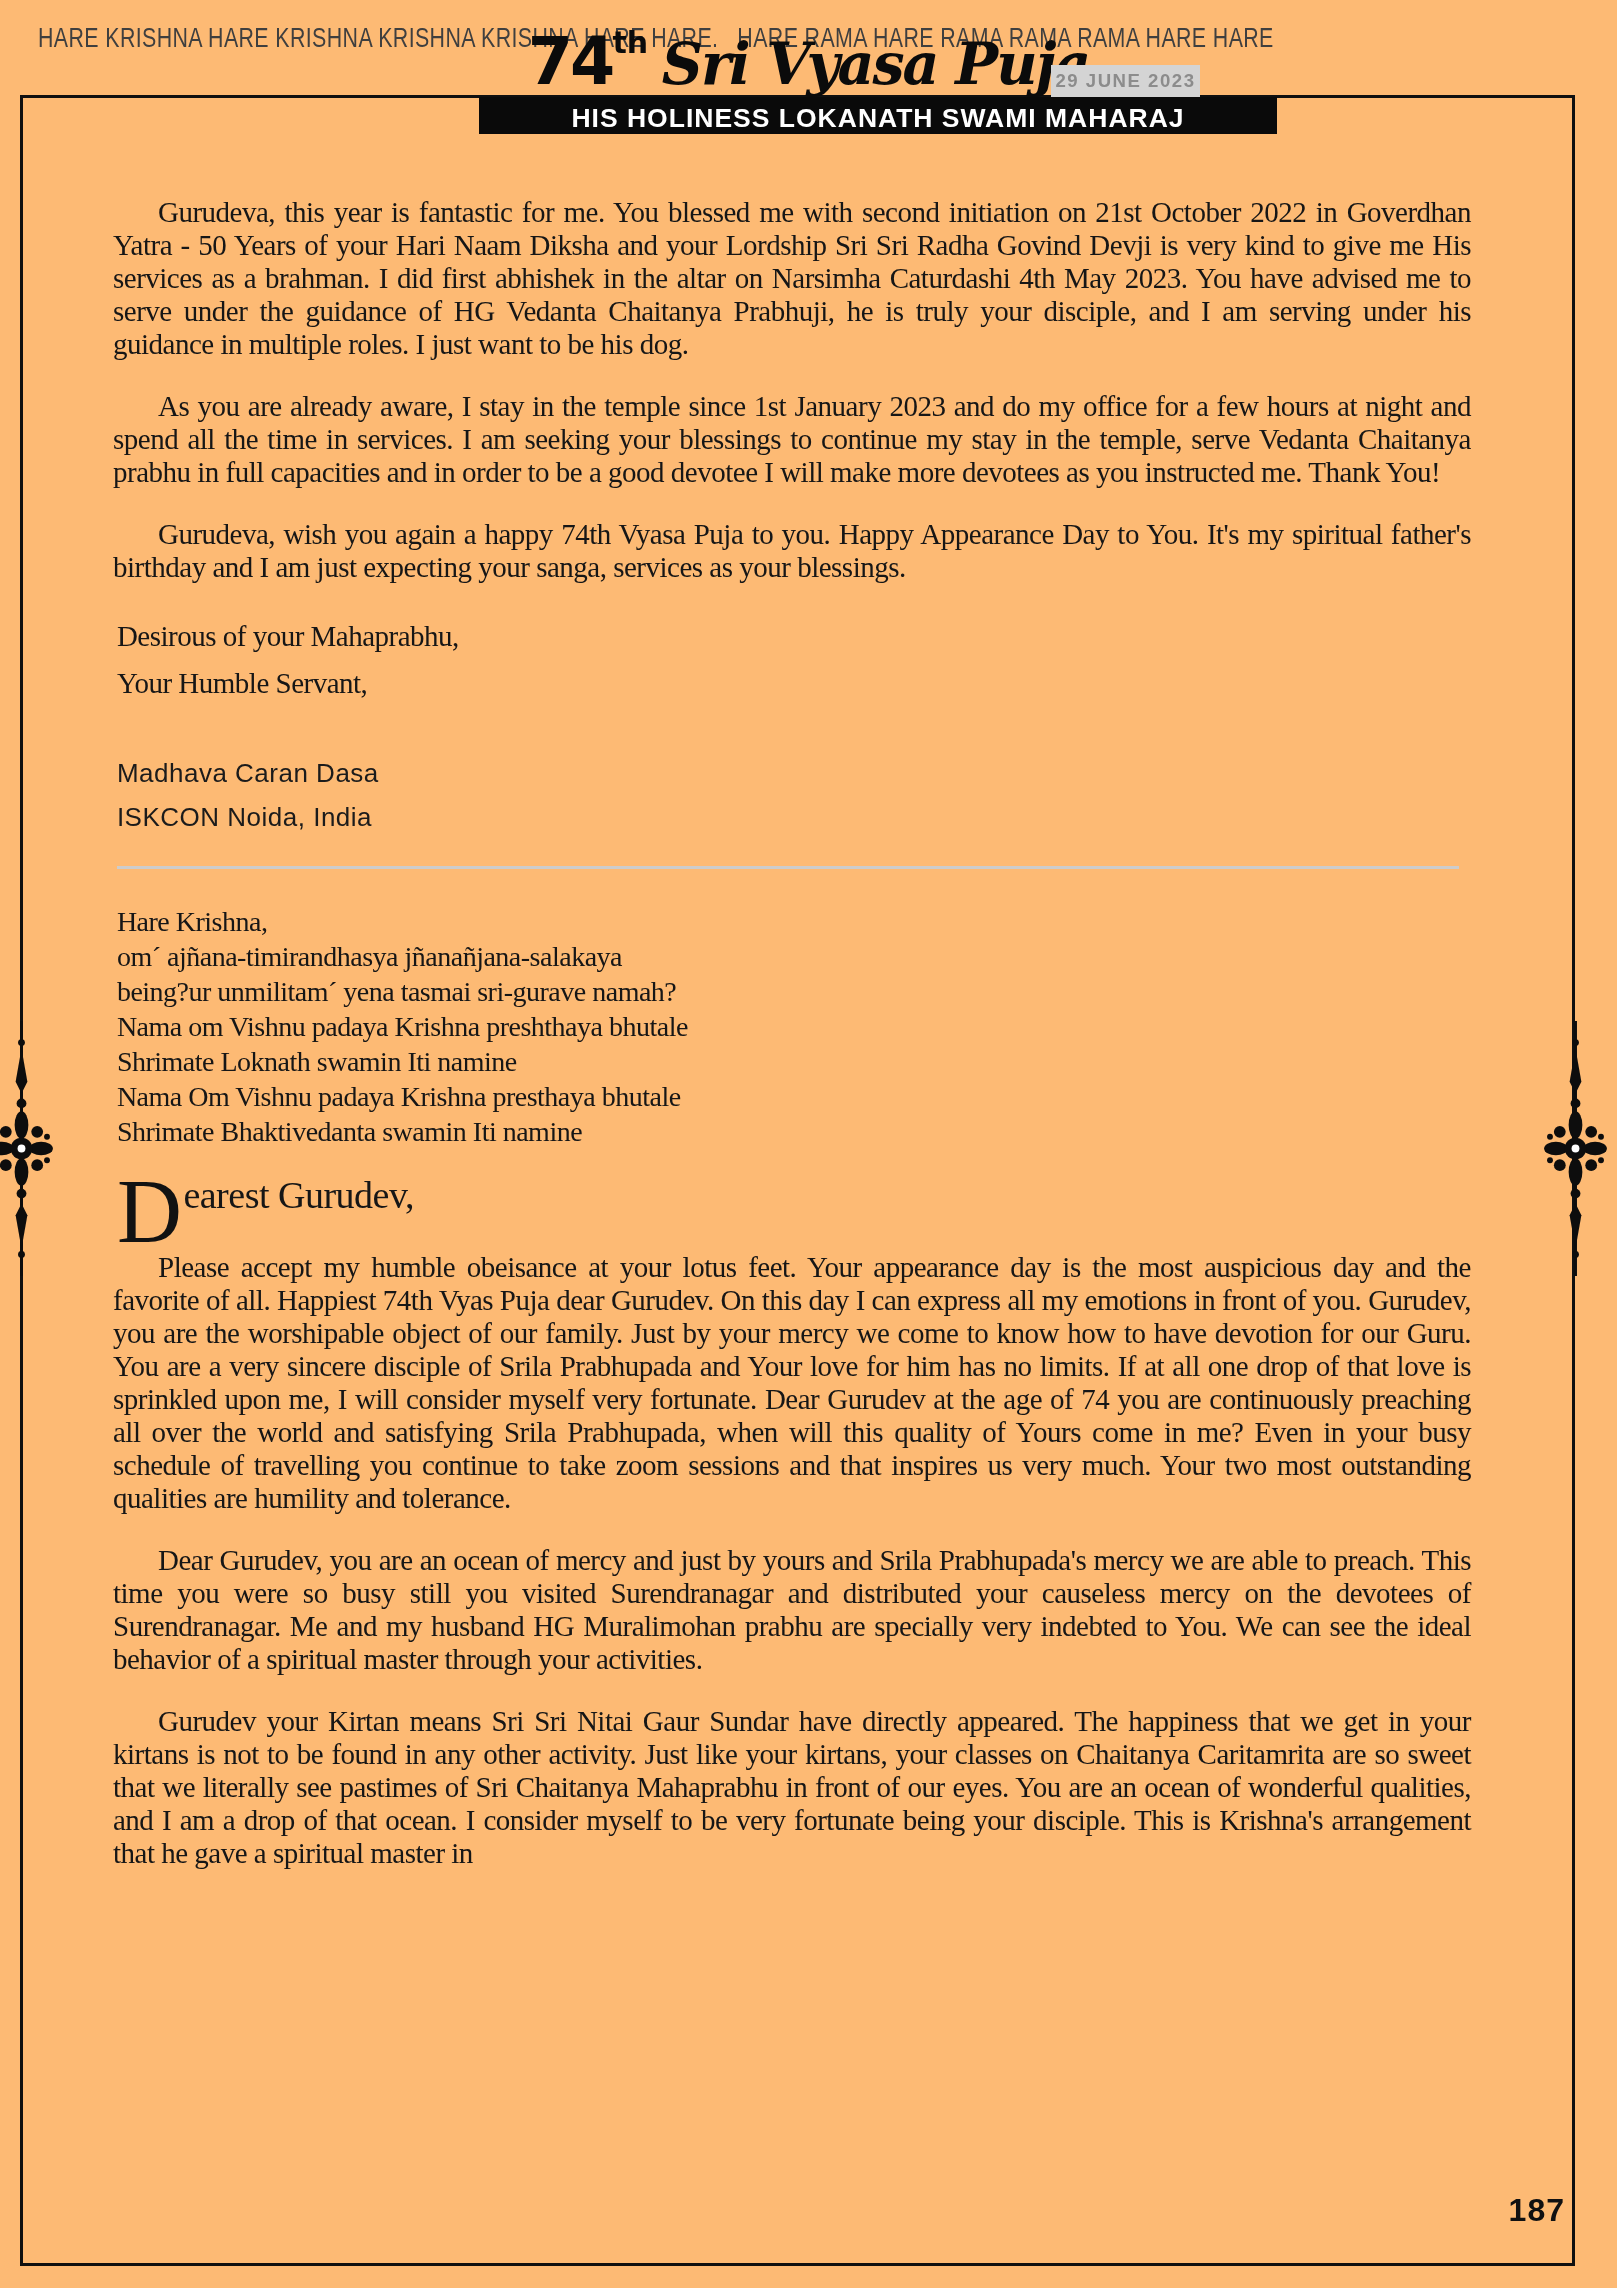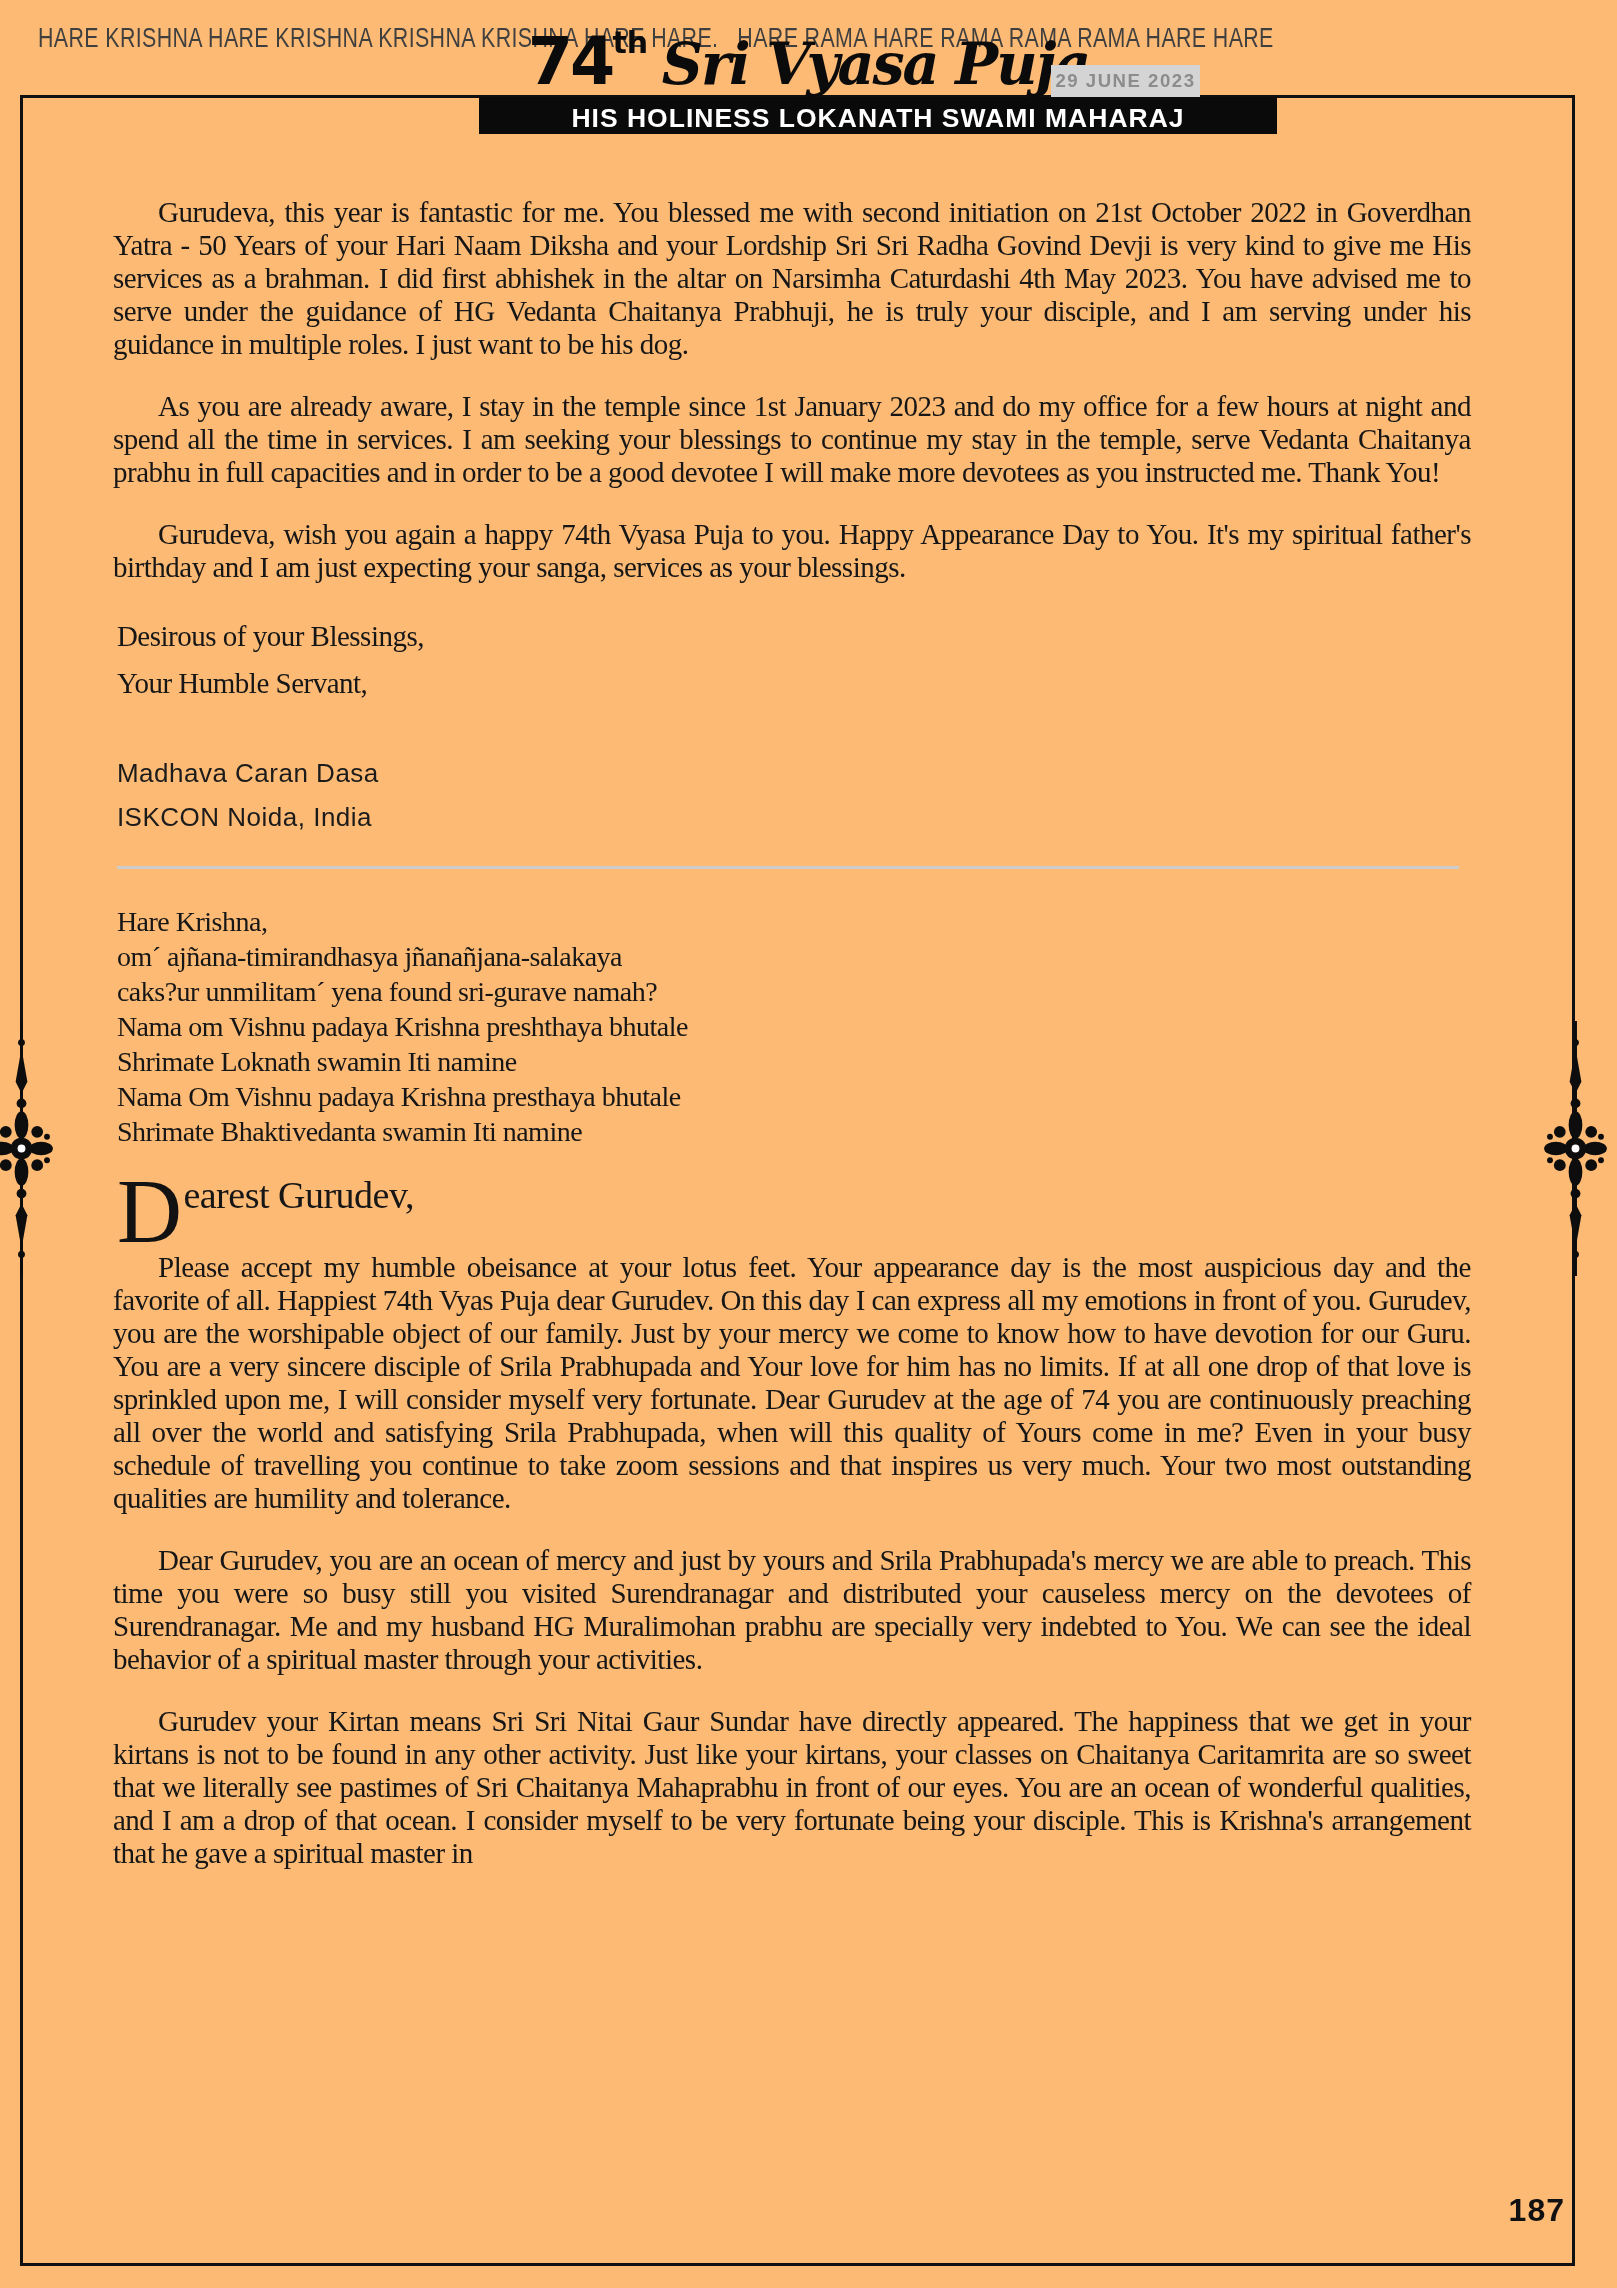--- a/index.html
+++ b/index.html
@@ -151,35 +151,35 @@
     </g>
   </svg>
 
   <div class="content">
 
     <p class="para">Gurudeva, this year is fantastic for me. You blessed me with second initiation on 21st October 2022 in Goverdhan Yatra - 50 Years of your Hari Naam Diksha and your Lordship Sri Sri Radha Govind Devji is very kind to give me His services as a brahman. I did first abhishek in the altar on Narsimha Caturdashi 4th May 2023. You have advised me to serve under the guidance of HG Vedanta Chaitanya Prabhuji, he is truly your disciple, and I am serving under his guidance in multiple roles. I just want to be his dog.</p>
     <p class="para">As you are already aware, I stay in the temple since 1st January 2023 and do my office for a few hours at night and spend all the time in services. I am seeking your blessings to continue my stay in the temple, serve Vedanta Chaitanya prabhu in full capacities and in order to be a good devotee I will make more devotees as you instructed me. Thank You!</p>
     <p class="para">Gurudeva, wish you again a happy 74th Vyasa Puja to you. Happy Appearance Day to You. It's my spiritual father's birthday and I am just expecting your sanga, services as your blessings.</p>
 
     <div class="closing">
-      <div>Desirous of your Blessings,</div>
+      <div>Desirous of your Mahaprabhu,</div>
       <div>Your Humble Servant,</div>
     </div>
 
     <div class="sig">
       <div>Madhava Caran Dasa</div>
       <div>ISKCON Noida, India</div>
     </div>
 
     <hr class="divider">
 
     <div class="invocation">
       <div>Hare Krishna,</div>
       <div>om´ ajñana-timirandhasya jñanañjana-salakaya</div>
-      <div>caks?ur unmilitam´ yena found sri-gurave namah?</div>
+      <div>being?ur unmilitam´ yena tasmai sri-gurave namah?</div>
       <div>Nama om Vishnu padaya Krishna preshthaya bhutale</div>
       <div>Shrimate Loknath swamin Iti namine</div>
       <div>Nama Om Vishnu padaya Krishna presthaya bhutale</div>
       <div>Shrimate Bhaktivedanta swamin Iti namine</div>
     </div>
 
     <div class="dropcap-row">
       <span class="dropcap">D</span>
       <span class="dropcap-rest">earest Gurudev,</span>
     </div>

